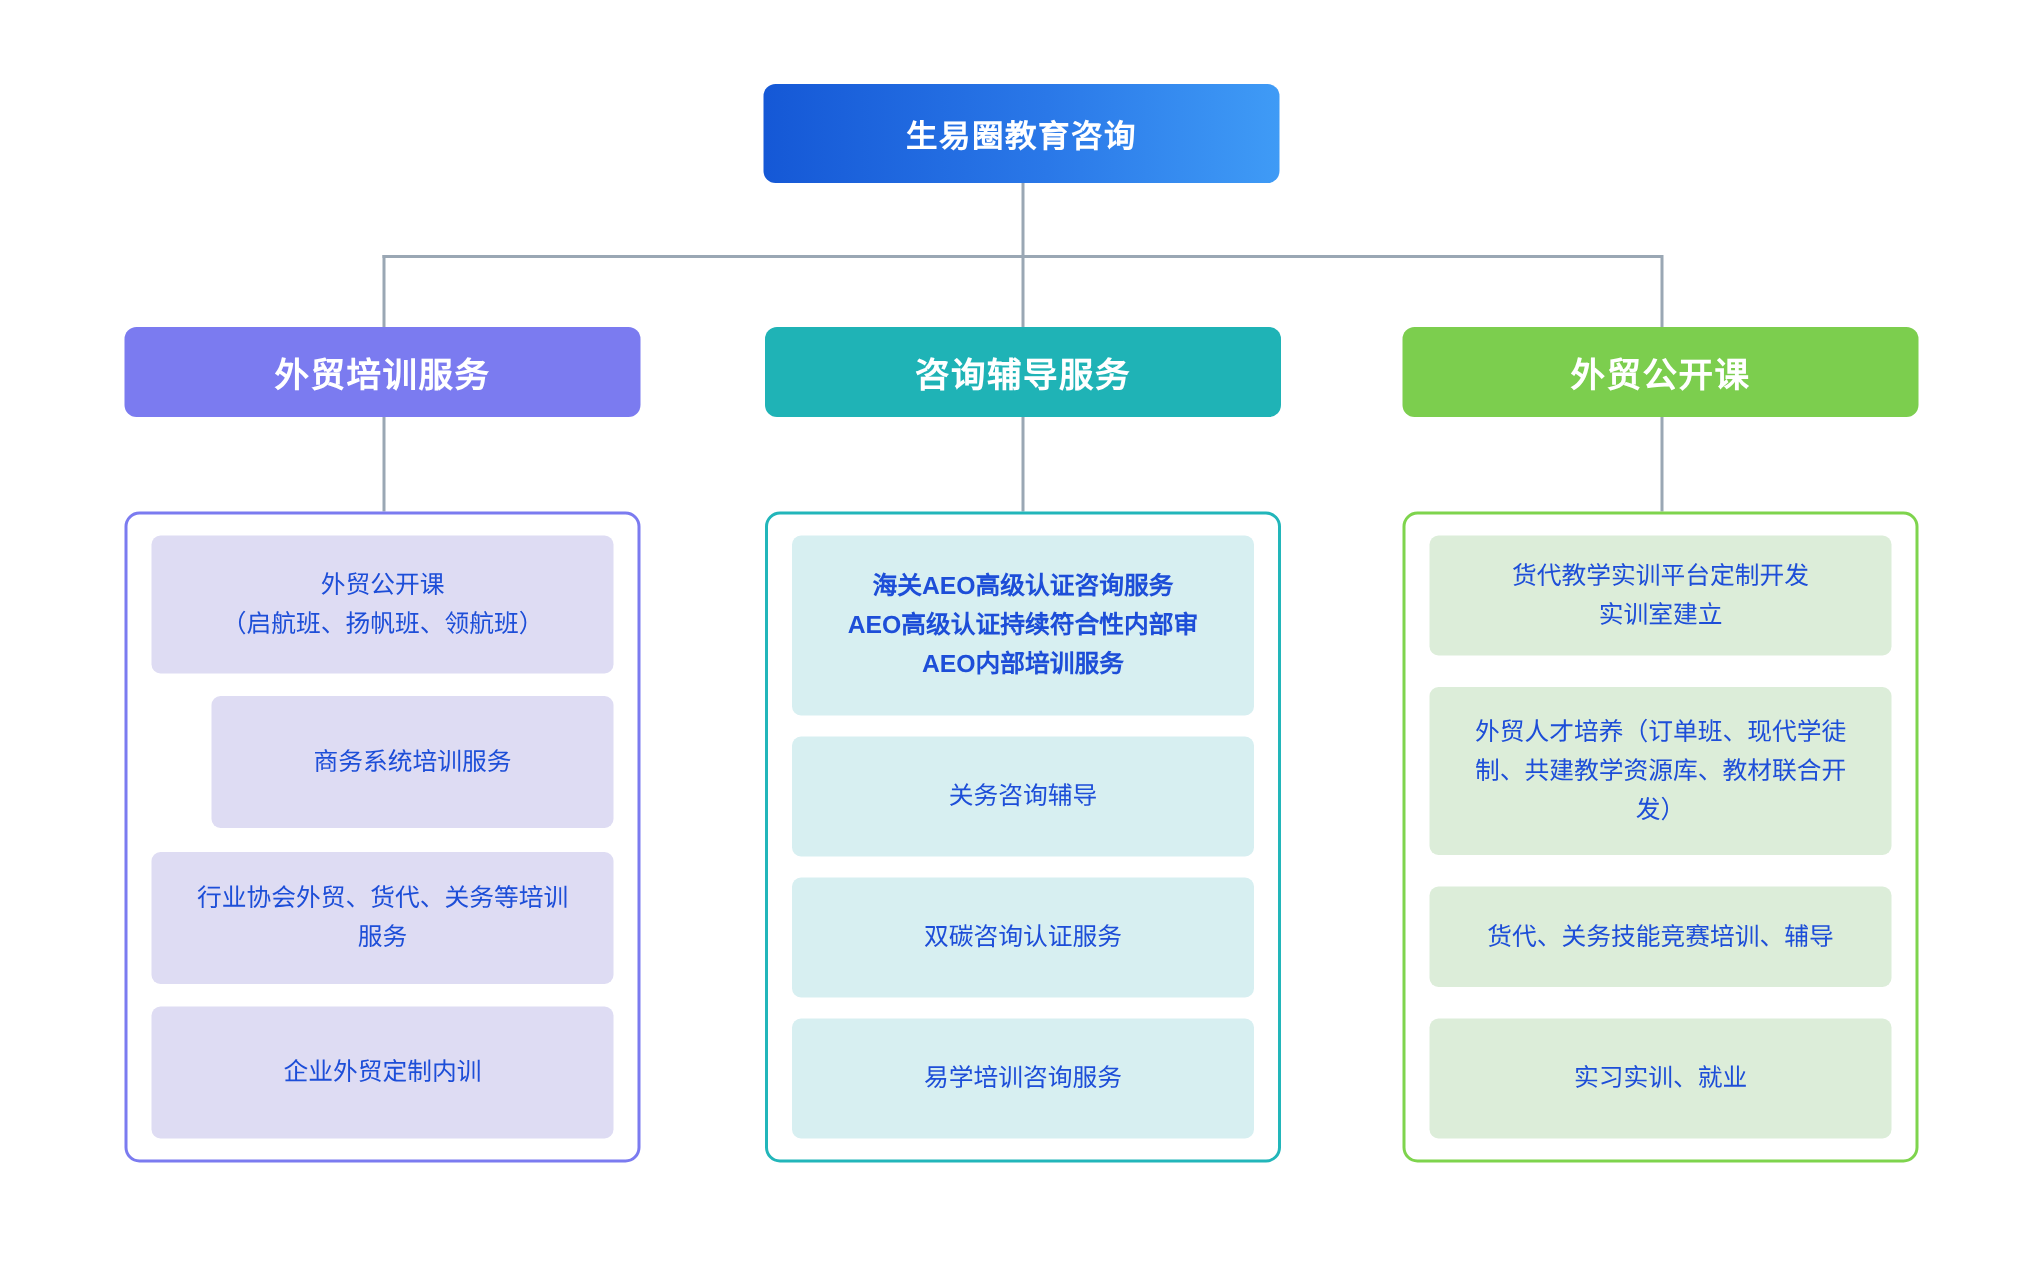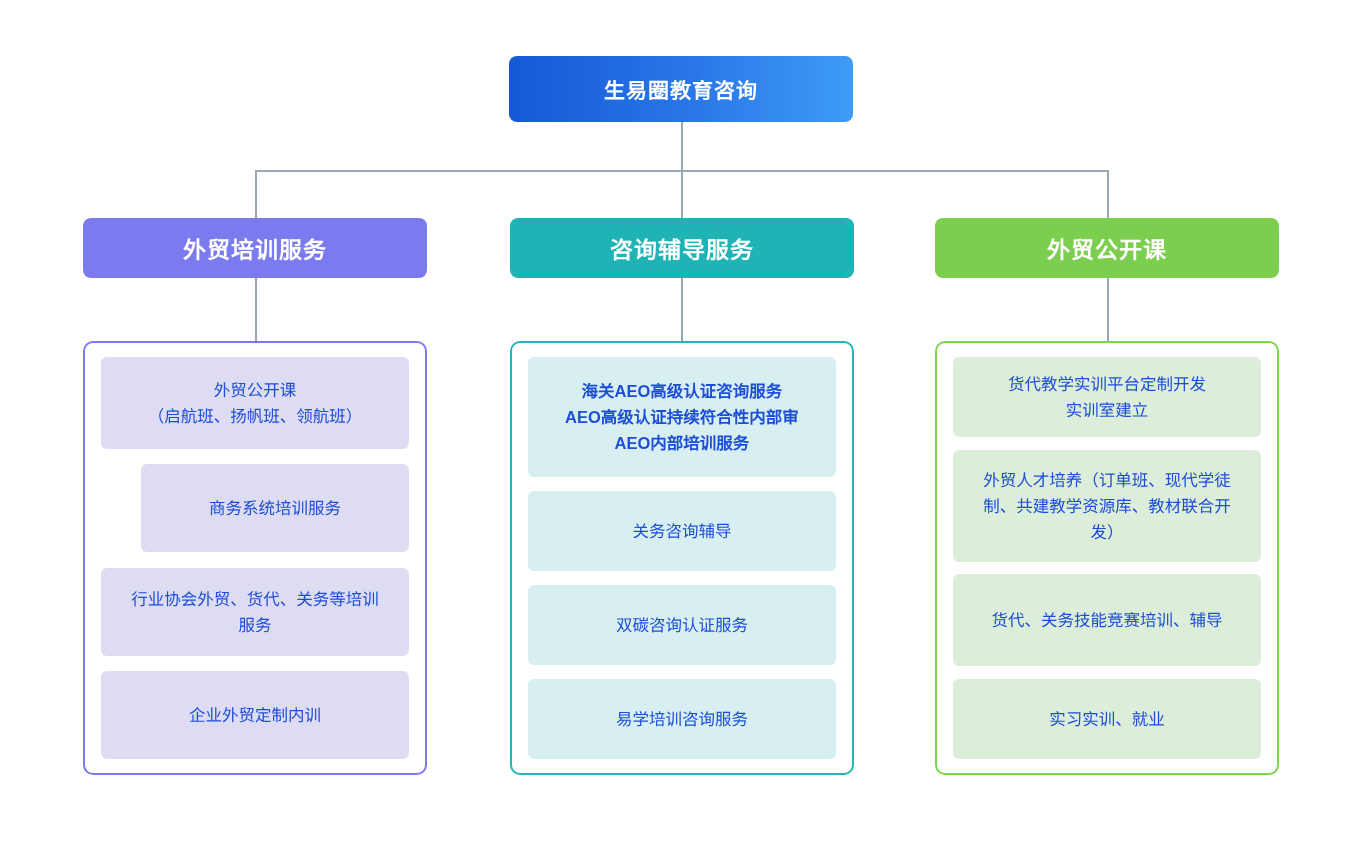--- a/index.html
+++ b/index.html
@@ -135,21 +135,21 @@
   .branch-1 .panel-item:nth-child(3) { height: 88px; }
   .branch-1 .panel-item:nth-child(4) { height: 88px; }
 
   .branch-2 .panel-item:nth-child(1) { height: 120px; font-weight: bold; }
   .branch-2 .panel-item:nth-child(2) { height: 80px; }
   .branch-2 .panel-item:nth-child(3) { height: 80px; }
   .branch-2 .panel-item:nth-child(4) { height: 80px; }
 
   .branch-3 .panel-item:nth-child(1) { height: 80px; }
   .branch-3 .panel-item:nth-child(2) { height: 112px; }
-  .branch-3 .panel-item:nth-child(3) { height: 92px; }
+  .branch-3 .panel-item:nth-child(3) { height: 67px; }
   .branch-3 .panel-item:nth-child(4) { height: 80px; }
 </style>
 </head>
 <body>
 
 <div id="org-chart">
 
   <div class="root-node">生易圈教育咨询</div>
 
   <div class="line line-v root-stem"></div>

